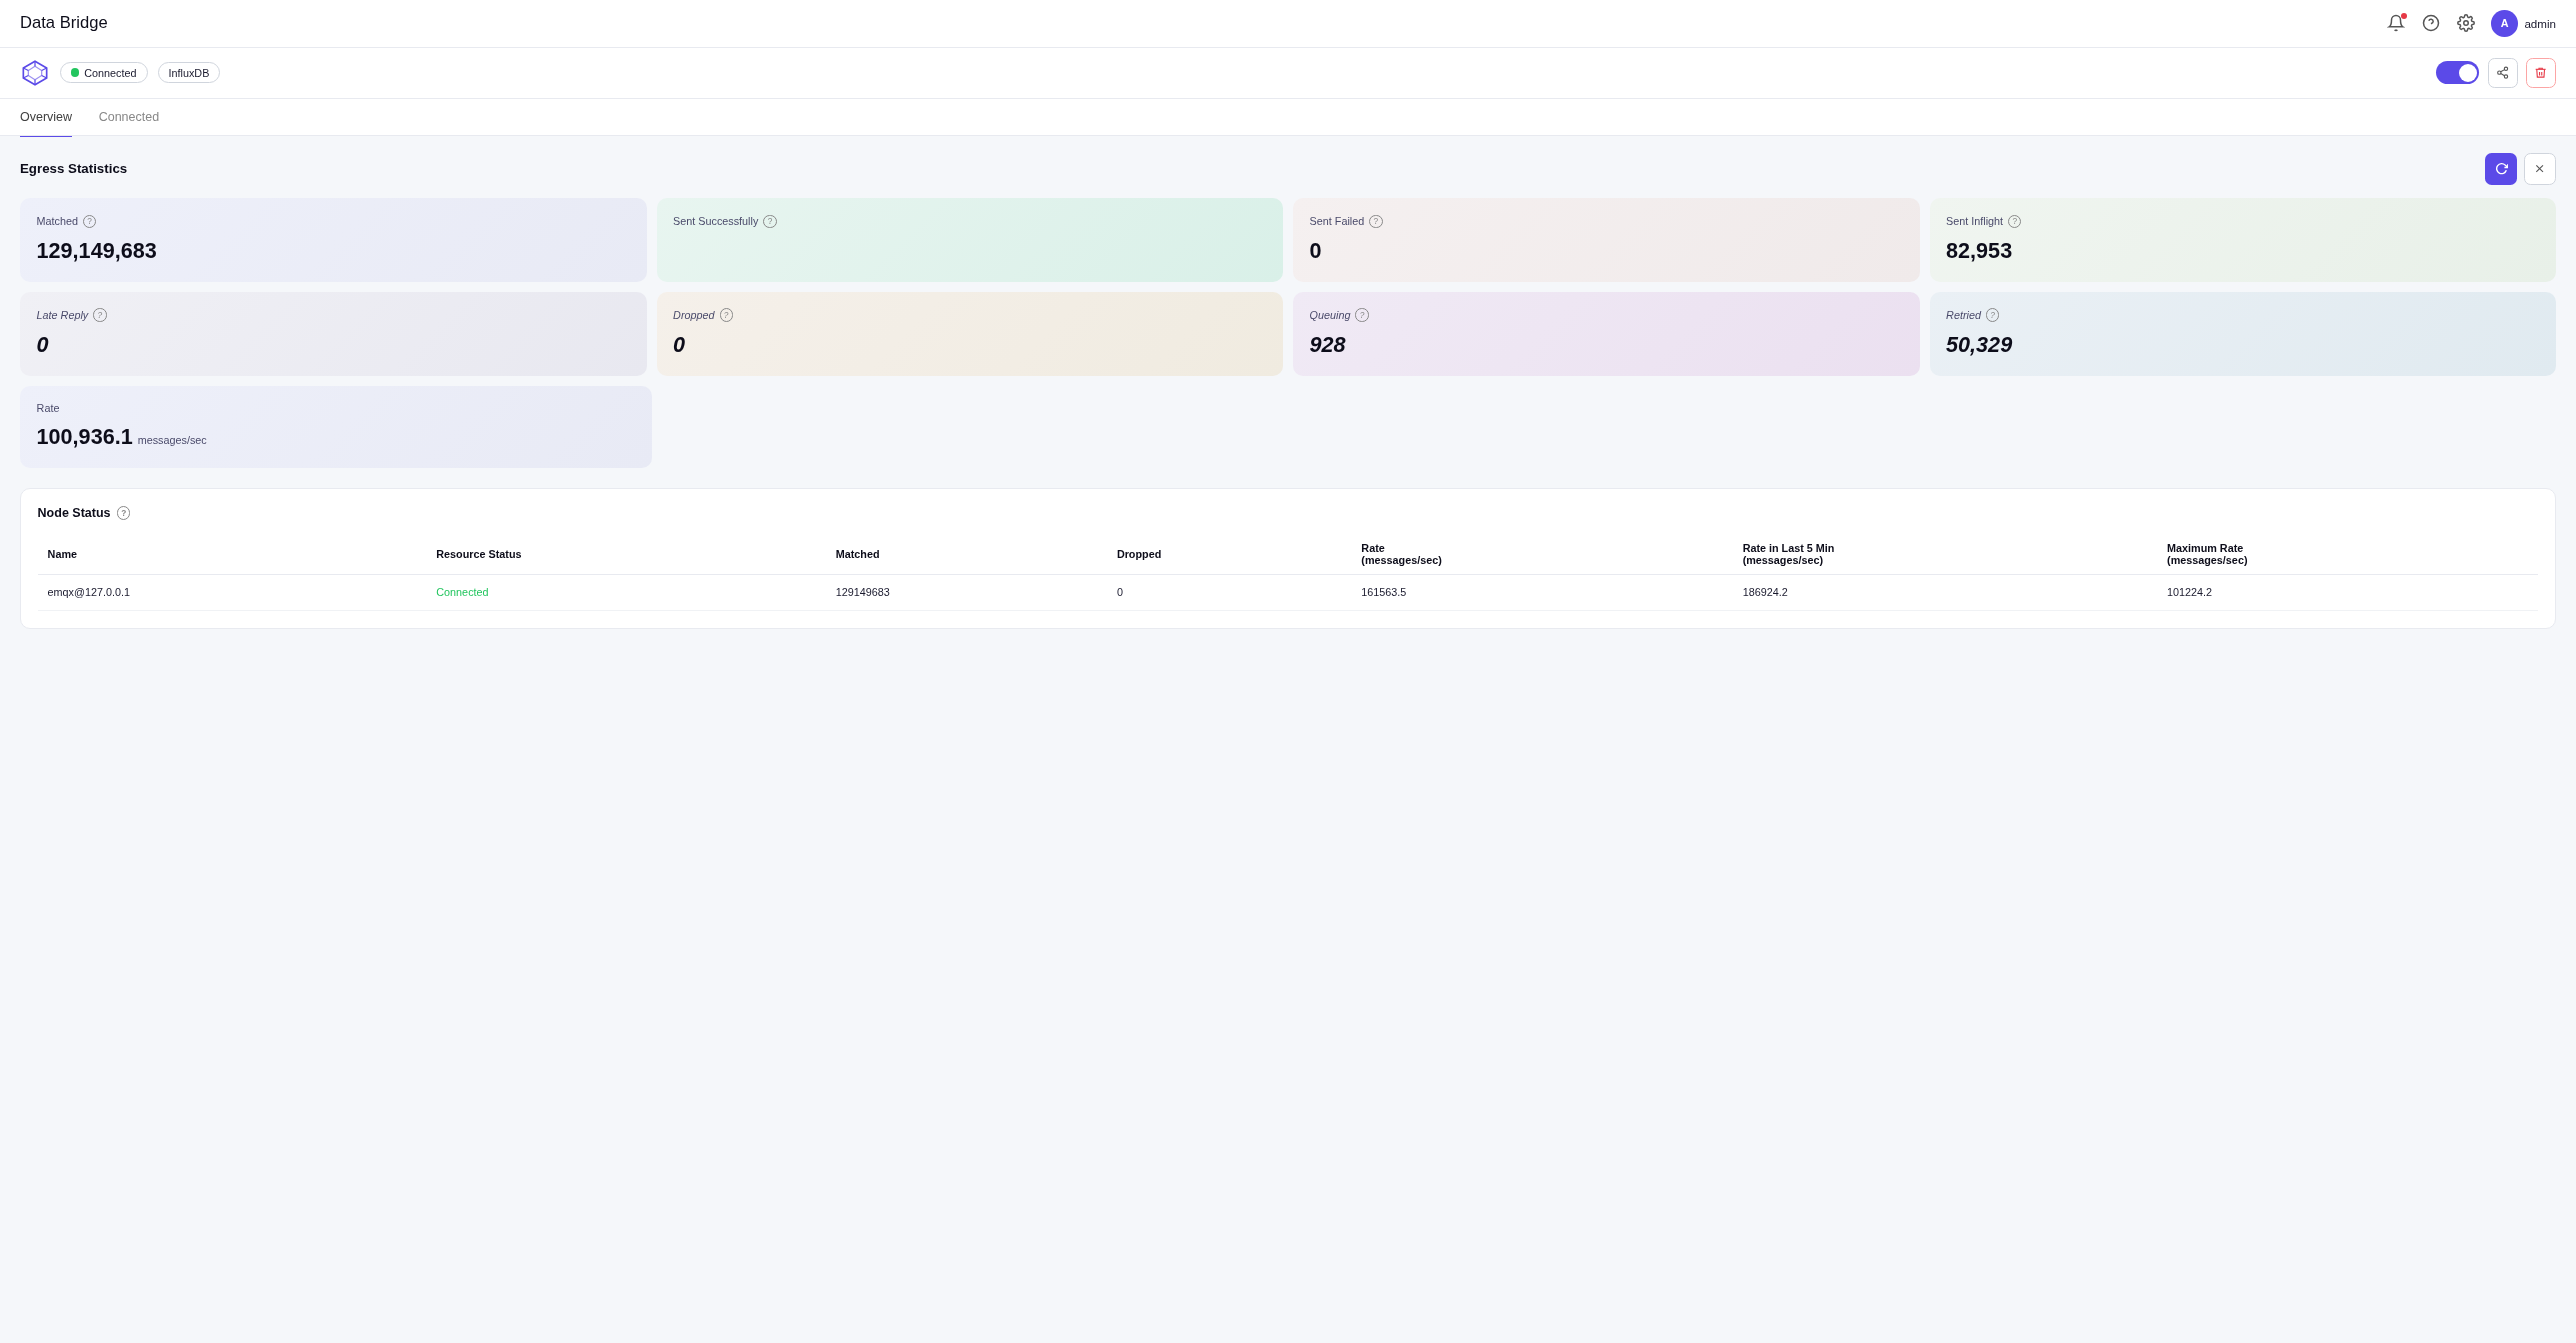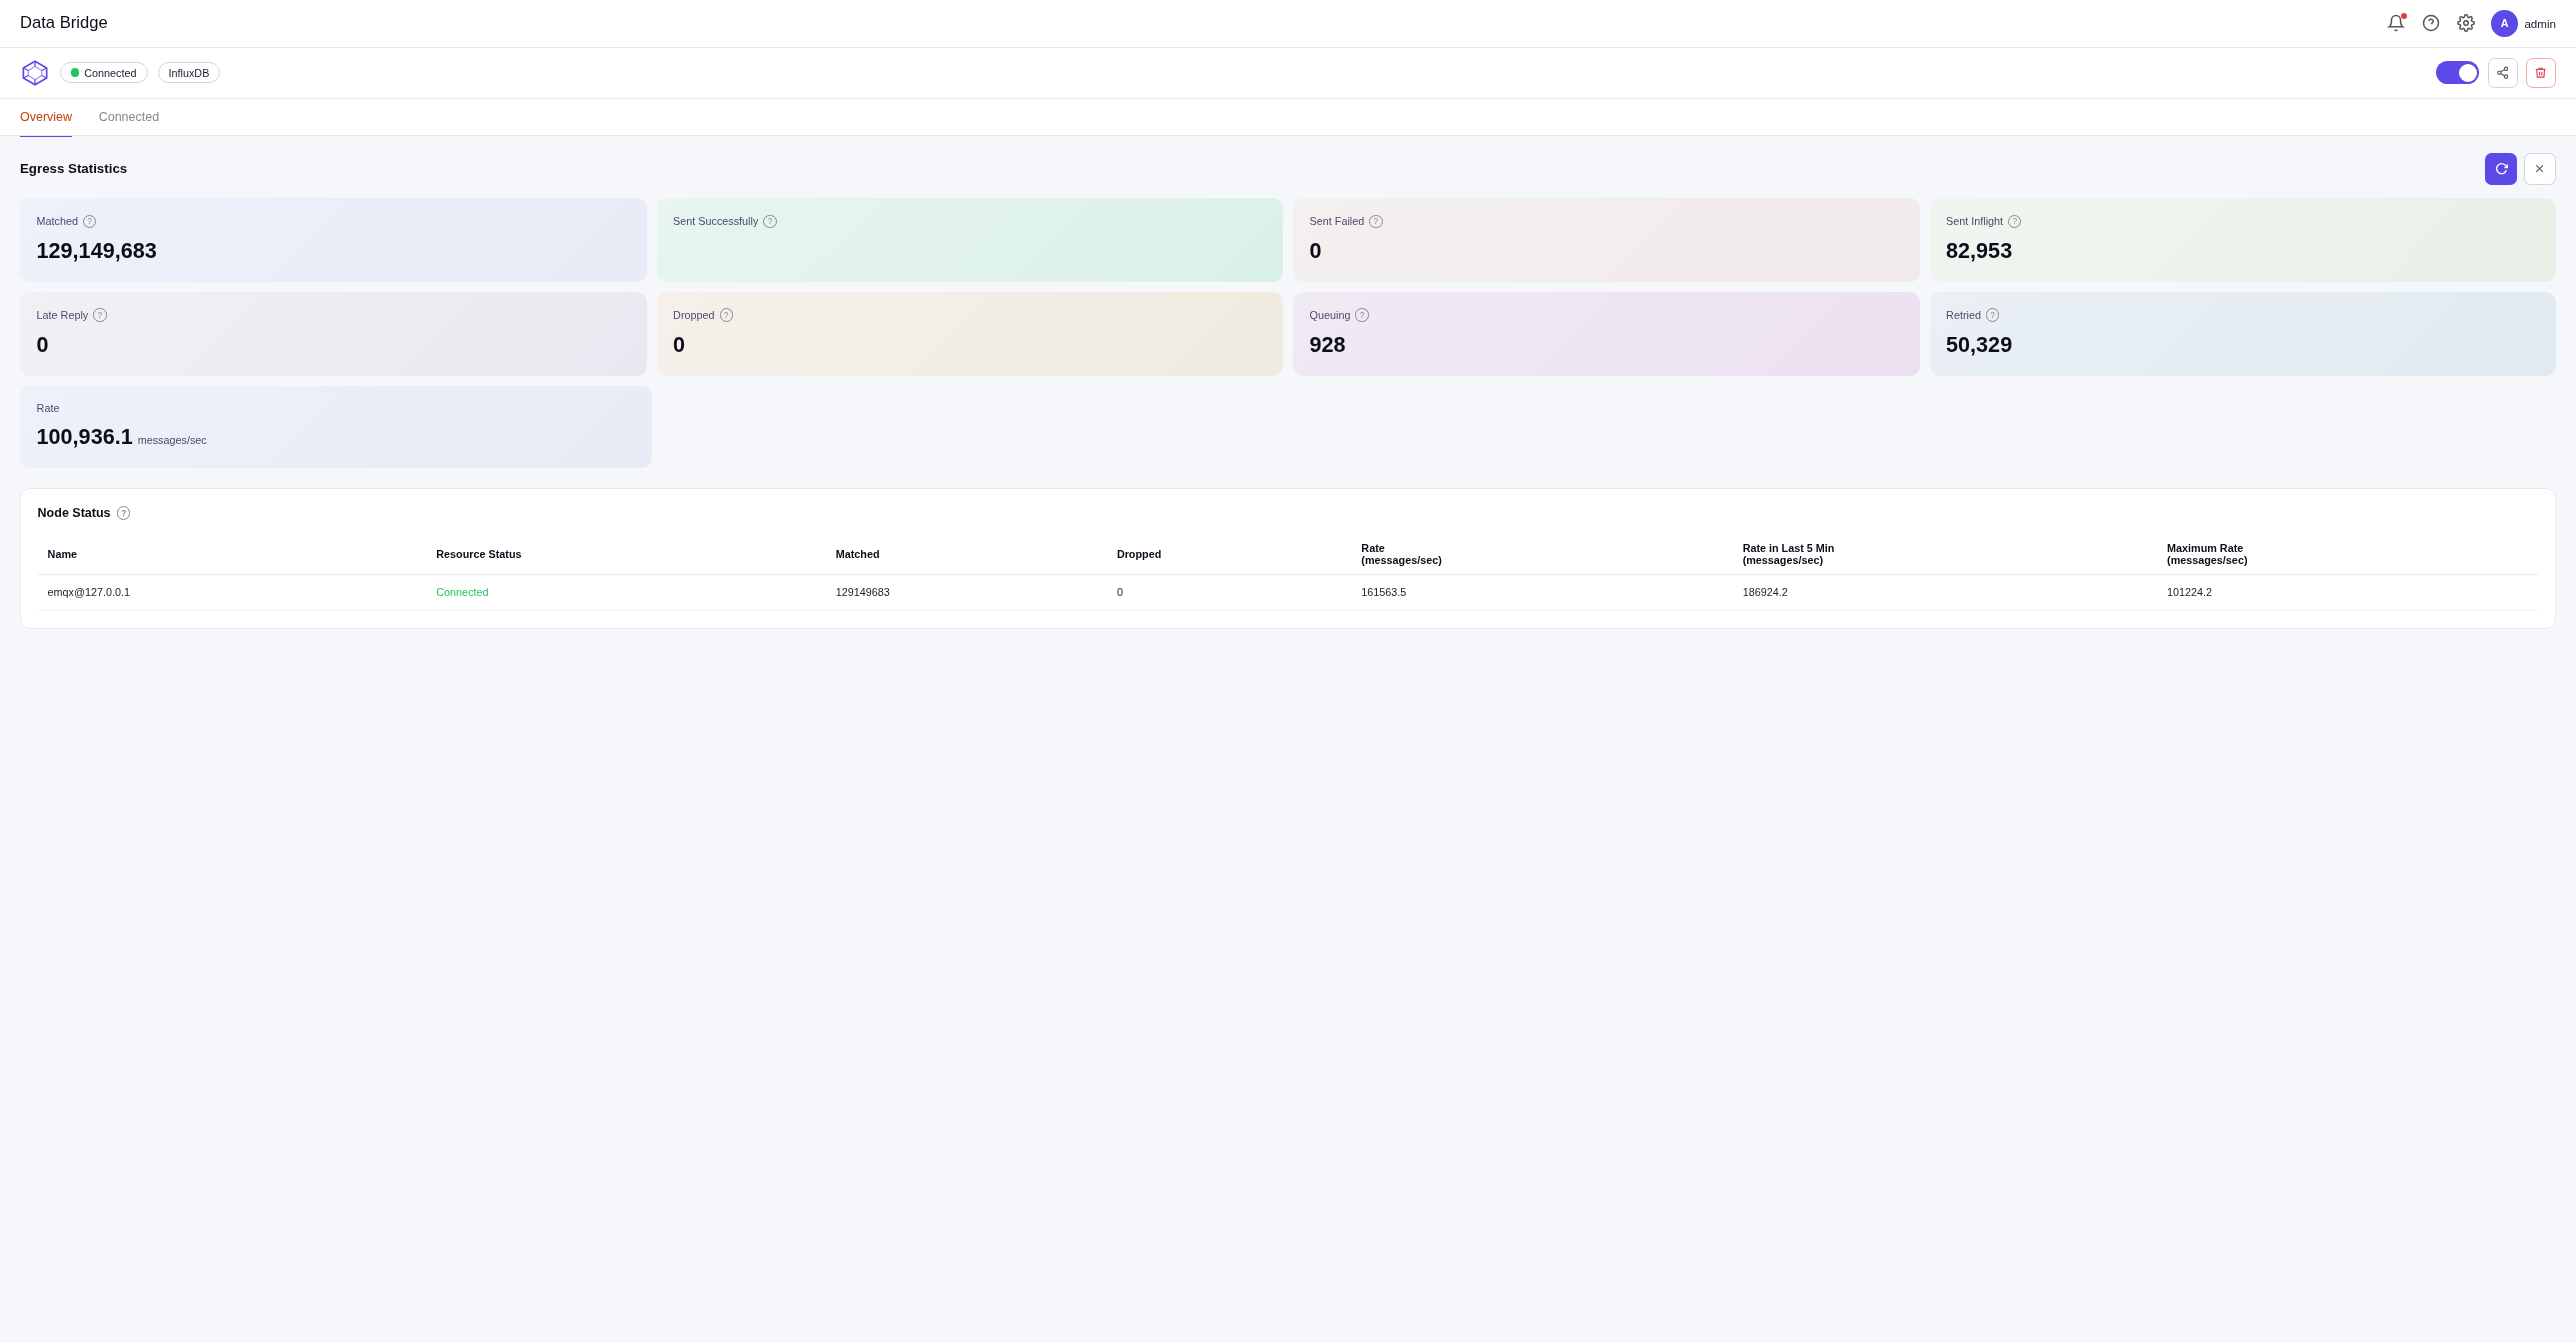--- a/index.html
+++ b/index.html
@@ -155,21 +155,21 @@
     .tab {
       padding: 11.6px 0;
       font-size: 12.5px;
       cursor: pointer;
       color: #888;
       border-bottom: 1.7px solid transparent;
       margin-bottom: -1.7px;
       font-weight: 500;
     }
     .tab.active {
-      color: #c2410c;
+      color: #404040;
       border-bottom: 1.7px solid #5b4ae8;
     }
 
     
     .main-content {
       padding: 16.6px 20px;
       background: #f5f7fa;
       min-height: calc(100vh - 133px);
     }
 
@@ -269,20 +269,21 @@
     .card-queuing { background: linear-gradient(135deg, #f0eaf5 0%, #ebe0f0 100%); }
     .card-retried { background: linear-gradient(135deg, #eaf0f5 0%, #e0eaf0 100%); }
     .card-rate { background: linear-gradient(135deg, #eef0fa 0%, #e8eaf5 100%); }
 
     
     .stats-row-bottom {
       display: grid;
       grid-template-columns: repeat(4, 1fr);
       gap: 10px;
       margin-bottom: 10px;
+      font-style: italic;
     }
 
     
     .node-status-section {
       background: #fff;
       border-radius: 10px;
       padding: 16.6px;
       border: 0.8px solid #e8eaf0;
     }
     .node-status-header {

